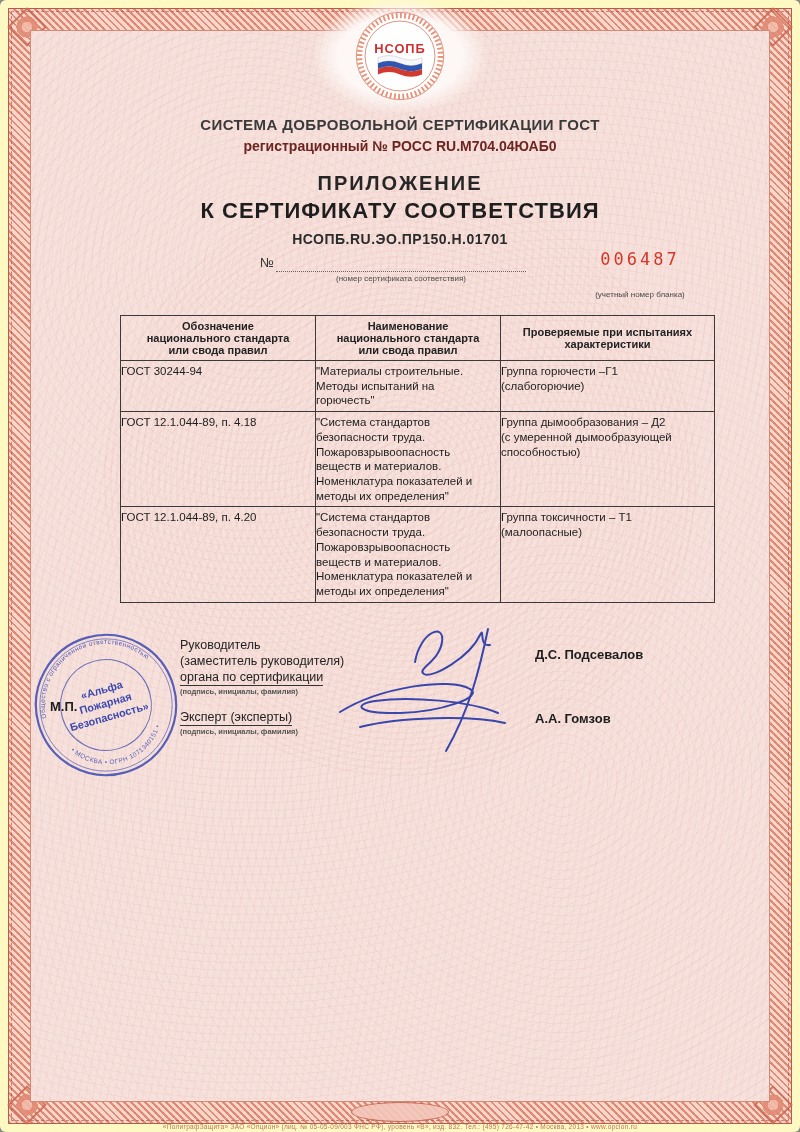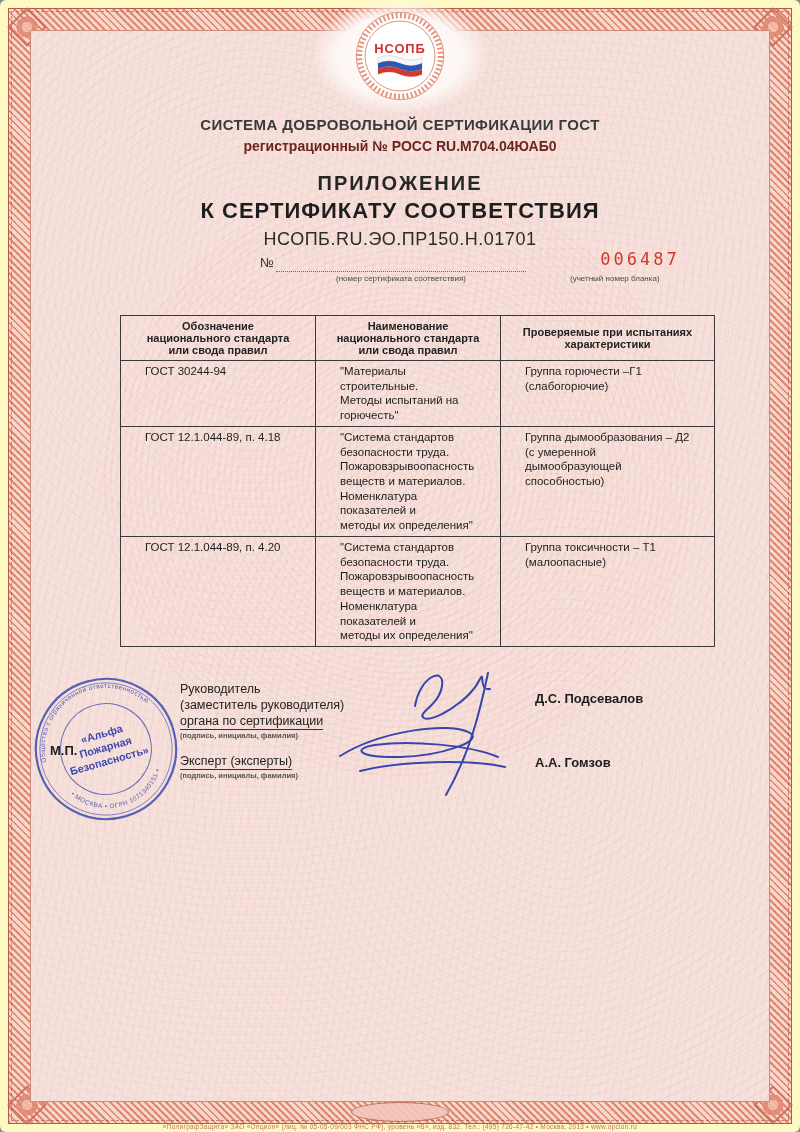--- a/index.html
+++ b/index.html
@@ -31,35 +31,35 @@
   .halo{position:absolute;top:0;left:50%;transform:translateX(-50%);width:170px;height:112px;
     background:radial-gradient(ellipse at center,#fdf7f5 52%, rgba(253,247,245,0) 74%);}
   .emblem{position:absolute;top:10px;left:50%;transform:translateX(-50%);width:92px;height:92px;}
 
   
   .content{position:absolute;inset:30px;padding-top:86px;text-align:center;color:#2b2b2b;}
   .sys-title{font-size:15px;font-weight:600;letter-spacing:.4px;color:#3a3a3a;line-height:18px;}
   .registration{margin-top:4px;font-size:14px;font-weight:bold;color:#6d2420;line-height:17px;}
   .doc-title{margin-top:16px;font-size:20px;font-weight:bold;letter-spacing:2px;line-height:24px;color:#262626;}
   .doc-subtitle{margin-top:3px;font-size:22px;font-weight:bold;letter-spacing:1px;line-height:26px;color:#1e1e1e;}
-  .cert-code{margin-top:7px;font-size:18px;font-weight:normal;letter-spacing:.5px;line-height:16px;color:#2b2b2b;}
+  .cert-code{margin-top:7px;font-size:14px;font-weight:bold;letter-spacing:.5px;line-height:16px;color:#2b2b2b;}
 
   .num-row{position:relative;height:36px;margin-top:6px;text-align:left;}
   .num-sign{position:absolute;left:230px;top:2px;font-size:13px;color:#333;}
   .num-line{position:absolute;left:246px;top:18px;width:250px;border-bottom:1px dotted #666;}
   .num-caption{position:absolute;left:246px;top:21px;width:250px;text-align:center;font-size:8px;color:#4a4a4a;}
   .blank-number{position:absolute;left:540px;top:-4px;width:140px;text-align:center;
     font-family:"DejaVu Sans Mono",monospace;font-size:17px;letter-spacing:3px;color:#d4372a;}
-  .blank-caption{position:absolute;left:540px;top:21px;width:140px;font-size:8px;color:#4a4a4a;}
+  .blank-caption{position:absolute;left:540px;top:37px;width:140px;text-align:center;font-size:8px;color:#4a4a4a;}
 
   
   table.standards{border-collapse:collapse;margin:26px 0 0 90px;width:594px;table-layout:fixed;}
   table.standards th, table.standards td{border:1px solid #3a3a3a;}
   table.standards th{font-size:11px;font-weight:bold;text-align:center;vertical-align:middle;padding:4px 16px;color:#222;}
-  table.standards td{font-size:11.5px;text-align:left;vertical-align:top;padding:3px 24px;line-height:1.28;color:#1d1d1d;}
+  table.standards td{font-size:11.5px;text-align:left;vertical-align:top;padding:3px 0;line-height:1.28;color:#1d1d1d;}
   .c1{width:195px;} .c2{width:185px;} .c3{width:214px;}
   tr.h1 td{height:42px;} tr.h2 td{height:46px;} tr.h3 td{height:88px;} tr.h4 td{height:88px;}
   .pre{white-space:pre-line;}
 
   
   .signing{position:relative;height:180px;margin-top:28px;text-align:left;}
   .stamp{position:absolute;left:2px;top:0;width:148px;height:148px;transform:rotate(-16deg);opacity:.92;}
   .mp{position:absolute;left:20px;top:68px;font-size:13px;font-weight:bold;color:#1c1c1c;z-index:5;}
   .roles{position:absolute;left:150px;top:6px;width:180px;font-size:12.5px;line-height:16px;color:#222;z-index:4;}
   .underlined{border-bottom:1px solid #333;display:inline-block;line-height:15px;}

